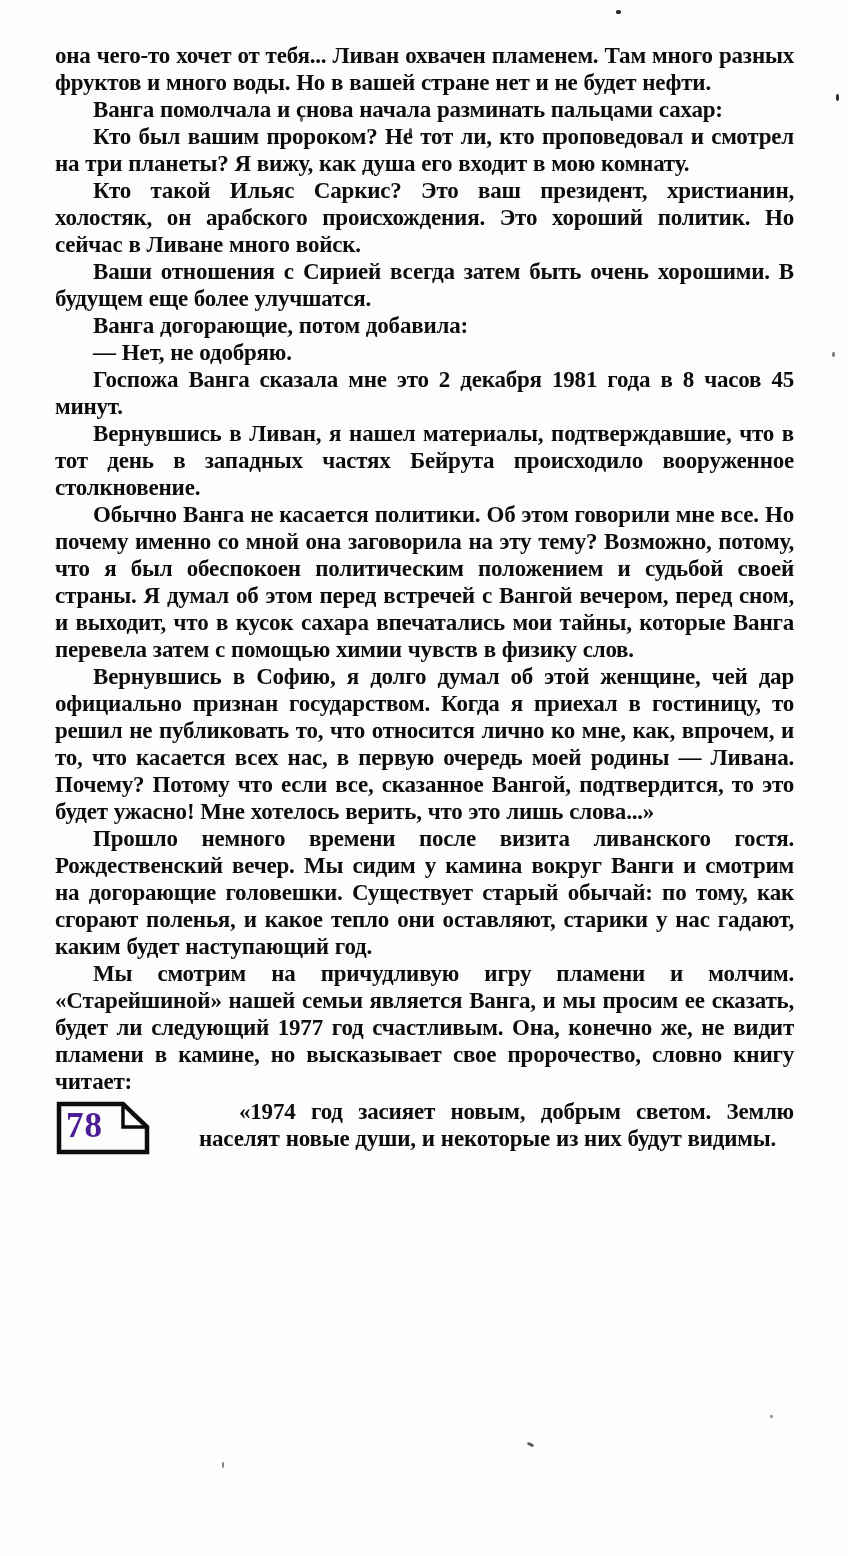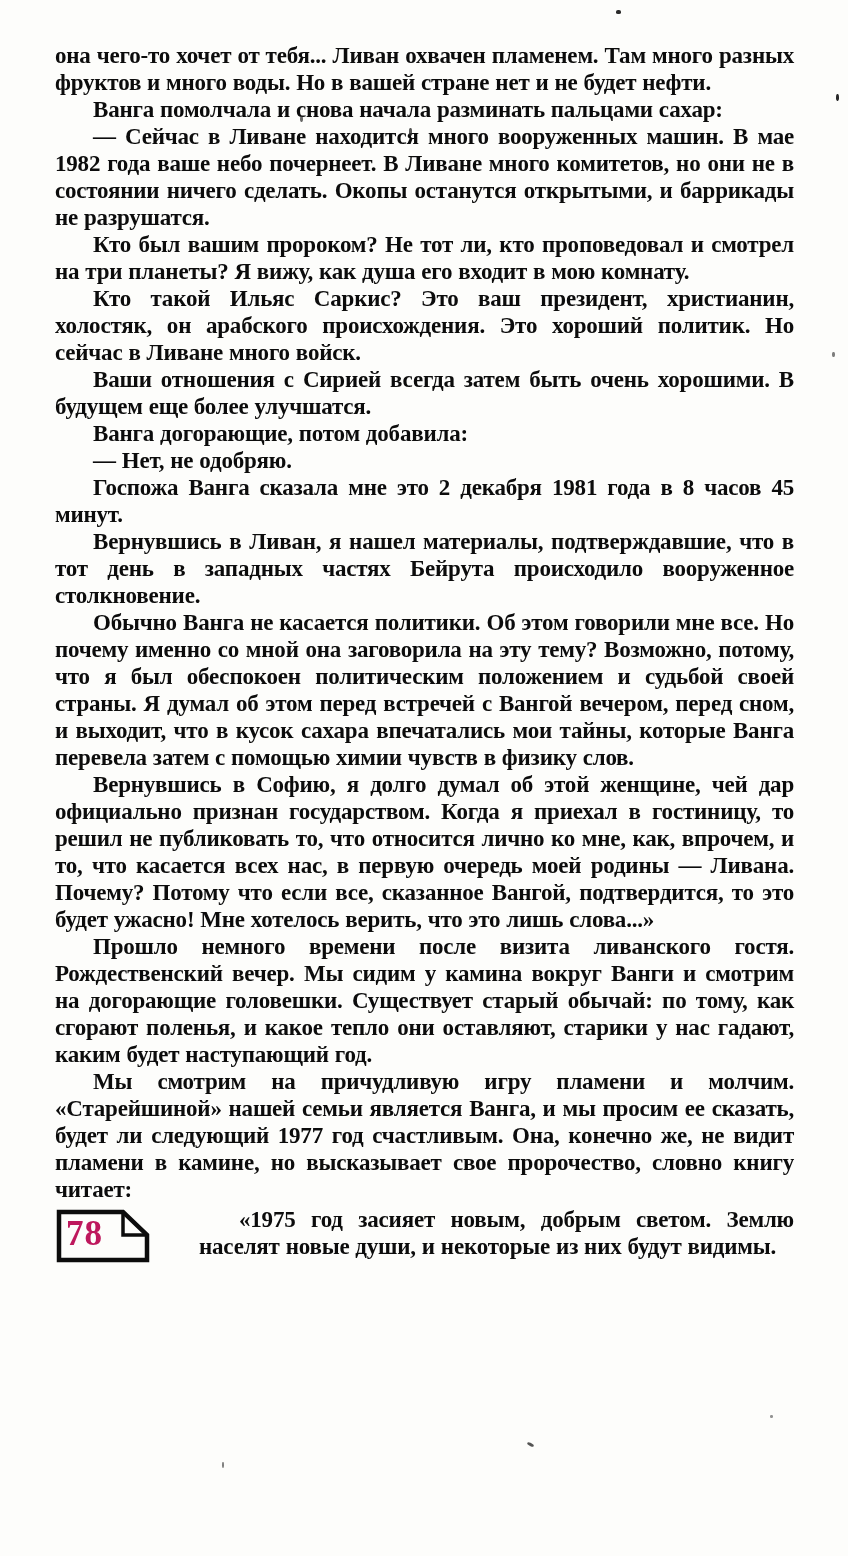--- a/index.html
+++ b/index.html
@@ -39,21 +39,21 @@
   }
   .badge svg { display: block; }
   .badge .num {
     position: absolute;
     left: 11px;
     top: 8px;
     font-size: 35px;
     line-height: 38px;
     font-weight: bold;
     letter-spacing: 1px;
-    color: #be185d;
+    color: #4c1d95;
   }
   .closing {
     flex: 1;
     margin-left: 48px;
     font-size: 23px;
     line-height: 27px;
     font-weight: bold;
     text-align: justify;
     text-indent: 40px;
     letter-spacing: -0.2px;
@@ -67,21 +67,20 @@
 </style>
 </head>
 <body>
 
 <div class="page">
 
   <div class="text-block">
 
   <p class="para">она чего-то хочет от тебя... Ливан охвачен пламенем. Там много разных фруктов и много воды. Но в вашей стране нет и не будет нефти.</p>
       <p class="para indent">Ванга помолчала и снова начала разминать пальцами сахар:</p>
-      <p class="para indent">— Сейчас в Ливане находится много вооруженных машин. В мае 1982 года ваше небо почернеет. В Ливане много комитетов, но они не в состоянии ничего сделать. Окопы останутся открытыми, и баррикады не разрушатся.</p>
       <p class="para indent">Кто был вашим пророком? Не тот ли, кто проповедовал и смотрел на три планеты? Я вижу, как душа его входит в мою комнату.</p>
       <p class="para indent">Кто такой Ильяс Саркис? Это ваш президент, христианин, холостяк, он арабского происхождения. Это хороший политик. Но сейчас в Ливане много войск.</p>
       <p class="para indent">Ваши отношения с Сирией всегда затем быть очень хорошими. В будущем еще более улучшатся.</p>
       <p class="para indent">Ванга догорающие, потом добавила:</p>
       <p class="para indent">— Нет, не одобряю.</p>
       <p class="para indent">Госпожа Ванга сказала мне это 2 декабря 1981 года в 8 часов 45 минут.</p>
       <p class="para indent">Вернувшись в Ливан, я нашел материалы, подтверждавшие, что в тот день в западных частях Бейрута происходило вооруженное столкновение.</p>
       <p class="para indent">Обычно Ванга не касается политики. Об этом говорили мне все. Но почему именно со мной она заговорила на эту тему? Возможно, потому, что я был обеспокоен политическим положением и судьбой своей страны. Я думал об этом перед встречей с Вангой вечером, перед сном, и выходит, что в кусок сахара впечатались мои тайны, которые Ванга перевела затем с помощью химии чувств в физику слов.</p>
       <p class="para indent">Вернувшись в Софию, я долго думал об этой женщине, чей дар официально признан государством. Когда я приехал в гостиницу, то решил не публиковать то, что относится лично ко мне, как, впрочем, и то, что касается всех нас, в первую очередь моей родины — Ливана. Почему? Потому что если все, сказанное Вангой, подтвердится, то это будет ужасно! Мне хотелось верить, что это лишь слова...»</p>
       <p class="para indent">Прошло немного времени после визита ливанского гостя. Рождественский вечер. Мы сидим у камина вокруг Ванги и смотрим на догорающие головешки. Существует старый обычай: по тому, как сгорают поленья, и какое тепло они оставляют, старики у нас гадают, каким будет наступающий год.</p>
@@ -89,21 +88,21 @@
     </div>
 
   <div class="final-row">
     <div class="badge">
       <svg width="96" height="58" viewBox="0 0 96 58">
         <path d="M4 5 H68 L92 28 V53 H4 Z" fill="#fdfdfb" stroke="#0c0c0c" stroke-width="4.5" stroke-linejoin="miter"></path>
         <path d="M68 5 V28 H92" fill="none" stroke="#0c0c0c" stroke-width="3.5"></path>
       </svg>
       <span class="num">78</span>
     </div>
-    <p class="closing">«1975 год засияет новым, добрым светом. Землю населят новые души, и некоторые из них будут видимы.</p>
+    <p class="closing">«1974 год засияет новым, добрым светом. Землю населят новые души, и некоторые из них будут видимы.</p>
   </div>
 
 </div>
 
 <div class="speck" style="left:616px; top:10px; width:5px; height:4px;"></div>
 <div class="speck" style="left:836px; top:94px; width:3px; height:7px;"></div>
 <div class="speck" style="left:409px; top:128px; width:3px; height:8px; opacity:.8;"></div>
 <div class="speck" style="left:300px; top:116px; width:3px; height:6px; opacity:.7;"></div>
 <div class="speck" style="left:832px; top:352px; width:3px; height:5px; opacity:.6;"></div>
 <div class="speck" style="left:527px; top:1443px; width:7px; height:3px; opacity:.8; transform:rotate(25deg);"></div>

